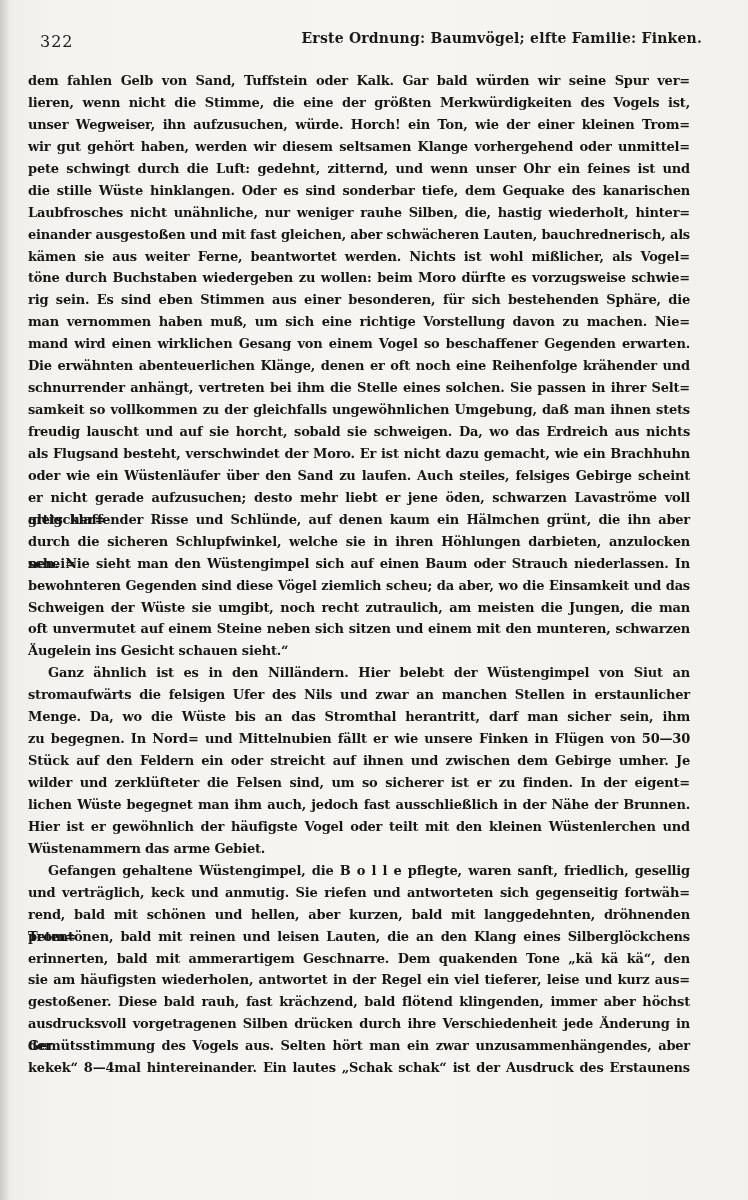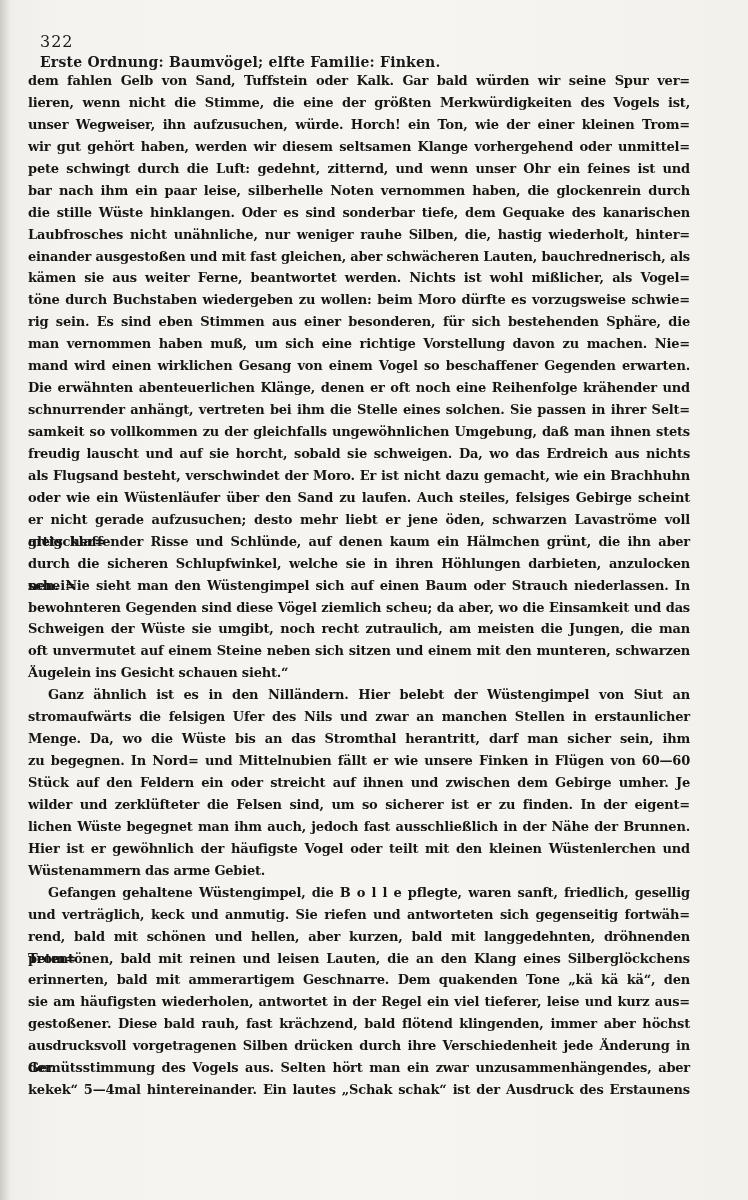--- a/index.html
+++ b/index.html
@@ -25,25 +25,24 @@
     top: 30px; left: 40px; right: 46px;
     height: 22px;
   }
   .page-number {
     position: absolute; left: 0; top: 2px;
     font-size: 16px; letter-spacing: 1px; font-weight: normal;
     color: #1d1c1a;
   }
   .running-header {
     position: absolute; left: 0; right: 0; top: 0;
-    text-align: left;
+    text-align: right;
     font-size: 14px; font-weight: bold;
     letter-spacing: .2px;
     color: #1a1918;
-    margin-top: 24px;
   }
   .text-block {
     position: absolute;
     left: 28px; top: 70px;
     width: 662px;
   }
   .line {
     font-size: 13px;
     font-weight: bold;
     letter-spacing: -0.2px;
@@ -71,21 +70,20 @@
     <span class="page-number">322</span>
     <span class="running-header">Erste Ordnung: Baumvögel; elfte Familie: Finken.</span>
   </div>
 
   <div class="text-block">
       <div class="line">dem fahlen Gelb von Sand, Tuffstein oder Kalk. Gar bald würden wir seine Spur ver=</div>
       <div class="line">lieren, wenn nicht die Stimme, die eine der größten Merkwürdigkeiten des Vogels ist,</div>
       <div class="line">unser Wegweiser, ihn aufzusuchen, würde. Horch! ein Ton, wie der einer kleinen Trom=</div>
       <div class="line">wir gut gehört haben, werden wir diesem seltsamen Klange vorhergehend oder unmittel=</div>
       <div class="line">pete schwingt durch die Luft: gedehnt, zitternd, und wenn unser Ohr ein feines ist und</div>
-      <div class="line">bar nach ihm ein paar leise, silberhelle Noten vernommen haben, die glockenrein durch</div>
       <div class="line">die stille Wüste hinklangen. Oder es sind sonderbar tiefe, dem Gequake des kanarischen</div>
       <div class="line">Laubfrosches nicht unähnliche, nur weniger rauhe Silben, die, hastig wiederholt, hinter=</div>
       <div class="line">einander ausgestoßen und mit fast gleichen, aber schwächeren Lauten, bauchrednerisch, als</div>
       <div class="line">kämen sie aus weiter Ferne, beantwortet werden. Nichts ist wohl mißlicher, als Vogel=</div>
       <div class="line">töne durch Buchstaben wiedergeben zu wollen: beim Moro dürfte es vorzugsweise schwie=</div>
       <div class="line">rig sein. Es sind eben Stimmen aus einer besonderen, für sich bestehenden Sphäre, die</div>
       <div class="line">man vernommen haben muß, um sich eine richtige Vorstellung davon zu machen. Nie=</div>
       <div class="line">mand wird einen wirklichen Gesang von einem Vogel so beschaffener Gegenden erwarten.</div>
       <div class="line">Die erwähnten abenteuerlichen Klänge, denen er oft noch eine Reihenfolge krähender und</div>
       <div class="line">schnurrender anhängt, vertreten bei ihm die Stelle eines solchen. Sie passen in ihrer Selt=</div>
@@ -97,30 +95,30 @@
       <div class="line">artig klaffender Risse und Schlünde, auf denen kaum ein Hälmchen grünt, die ihn aber</div>
       <div class="line">durch die sicheren Schlupfwinkel, welche sie in ihren Höhlungen darbieten, anzulocken schei=</div>
       <div class="line">nen. Nie sieht man den Wüstengimpel sich auf einen Baum oder Strauch niederlassen. In</div>
       <div class="line">bewohnteren Gegenden sind diese Vögel ziemlich scheu; da aber, wo die Einsamkeit und das</div>
       <div class="line">Schweigen der Wüste sie umgibt, noch recht zutraulich, am meisten die Jungen, die man</div>
       <div class="line">oft unvermutet auf einem Steine neben sich sitzen und einem mit den munteren, schwarzen</div>
       <div class="line lastline">Äugelein ins Gesicht schauen sieht.“</div>
       <div class="line indent">Ganz ähnlich ist es in den Nilländern. Hier belebt der Wüstengimpel von Siut an</div>
       <div class="line">stromaufwärts die felsigen Ufer des Nils und zwar an manchen Stellen in erstaunlicher</div>
       <div class="line">Menge. Da, wo die Wüste bis an das Stromthal herantritt, darf man sicher sein, ihm</div>
-      <div class="line">zu begegnen. In Nord= und Mittelnubien fällt er wie unsere Finken in Flügen von 60—60</div>
+      <div class="line">zu begegnen. In Nord= und Mittelnubien fällt er wie unsere Finken in Flügen von 50—30</div>
       <div class="line">Stück auf den Feldern ein oder streicht auf ihnen und zwischen dem Gebirge umher. Je</div>
       <div class="line">wilder und zerklüfteter die Felsen sind, um so sicherer ist er zu finden. In der eigent=</div>
       <div class="line">lichen Wüste begegnet man ihm auch, jedoch fast ausschließlich in der Nähe der Brunnen.</div>
       <div class="line">Hier ist er gewöhnlich der häufigste Vogel oder teilt mit den kleinen Wüstenlerchen und</div>
       <div class="line lastline">Wüstenammern das arme Gebiet.</div>
       <div class="line indent">Gefangen gehaltene Wüstengimpel, die B o l l e pflegte, waren sanft, friedlich, gesellig</div>
       <div class="line">und verträglich, keck und anmutig. Sie riefen und antworteten sich gegenseitig fortwäh=</div>
       <div class="line">rend, bald mit schönen und hellen, aber kurzen, bald mit langgedehnten, dröhnenden Trom=</div>
       <div class="line">petentönen, bald mit reinen und leisen Lauten, die an den Klang eines Silberglöckchens</div>
       <div class="line">erinnerten, bald mit ammerartigem Geschnarre. Dem quakenden Tone „kä kä kä“, den</div>
       <div class="line">sie am häufigsten wiederholen, antwortet in der Regel ein viel tieferer, leise und kurz aus=</div>
       <div class="line">gestoßener. Diese bald rauh, fast krächzend, bald flötend klingenden, immer aber höchst</div>
       <div class="line">ausdrucksvoll vorgetragenen Silben drücken durch ihre Verschiedenheit jede Änderung in der</div>
       <div class="line">Gemütsstimmung des Vogels aus. Selten hört man ein zwar unzusammenhängendes, aber</div>
-      <div class="line">kekek“ 5—4mal hintereinander. Ein lautes „Schak schak“ ist der Ausdruck des Erstaunens</div>
+      <div class="line">kekek“ 8—4mal hintereinander. Ein lautes „Schak schak“ ist der Ausdruck des Erstaunens</div>
     </div>
 </div>
 
 </body></html>

